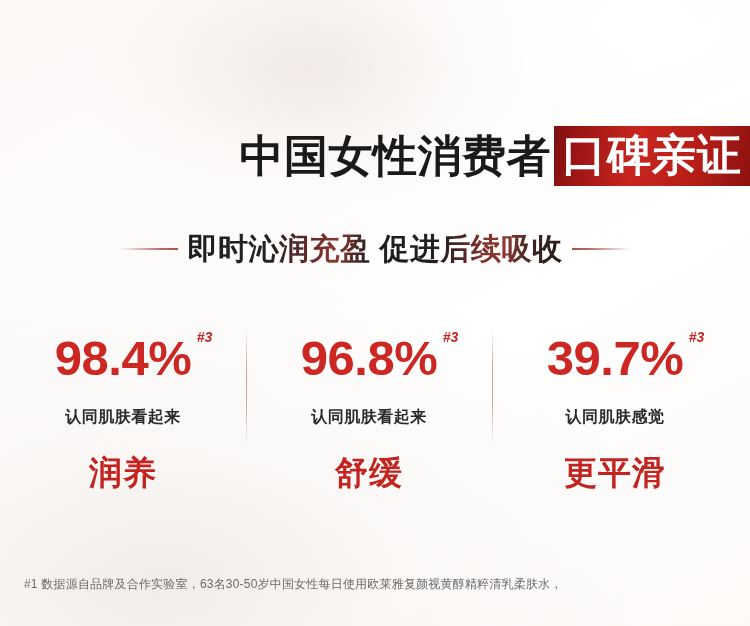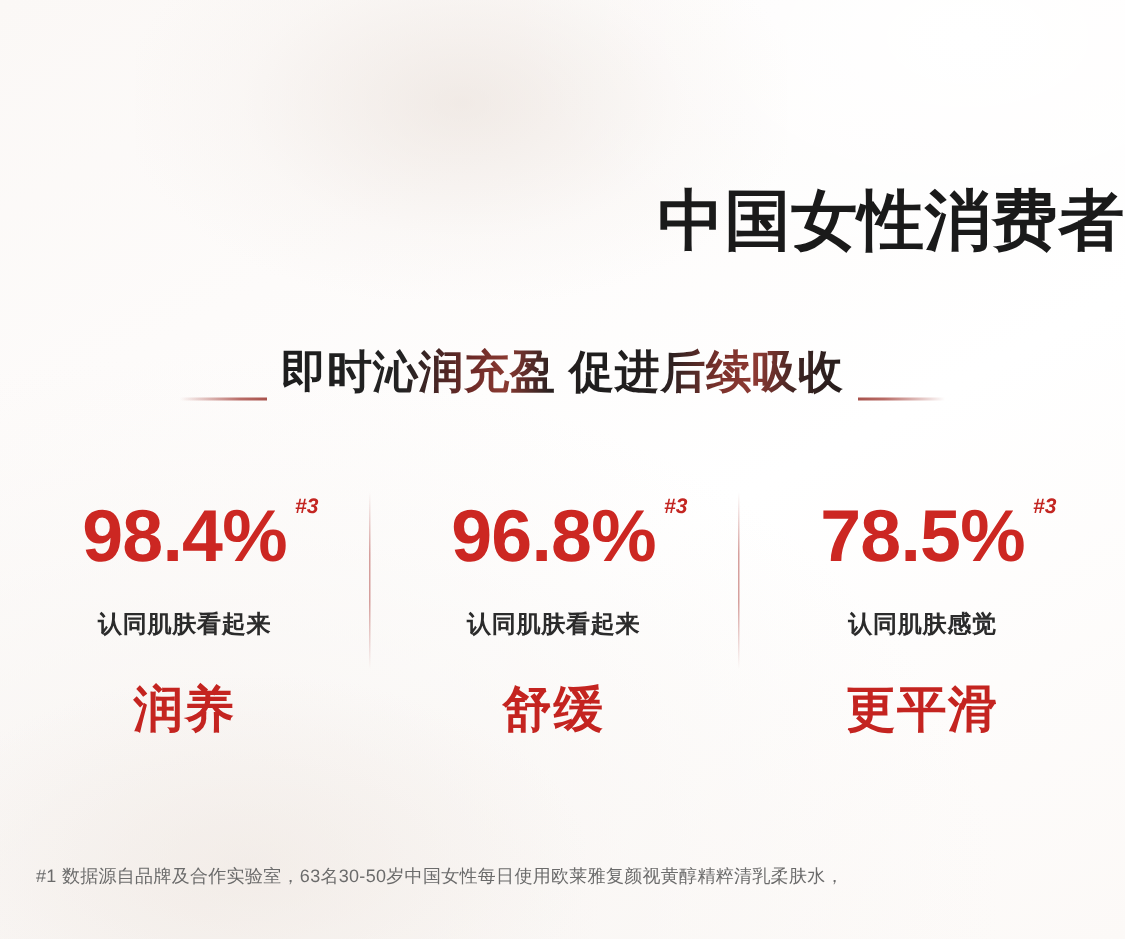--- a/index.html
+++ b/index.html
@@ -81,21 +81,21 @@
   }
 
   
   .subtitle-row {
     position: absolute;
     left: 0;
     top: 232px;
     width: 750px;
     display: flex;
     justify-content: center;
-    align-items: flex-end;
+    align-items: center;
     gap: 10px;
   }
   .rule {
     width: 58px;
     height: 2px;
     flex: none;
   }
   .rule-left  { background: linear-gradient(to right, rgba(190,110,105,0) 0%, #b86b66 70%, #a8524c 100%); }
   .rule-right { background: linear-gradient(to left,  rgba(190,110,105,0) 0%, #b86b66 70%, #a8524c 100%); }
 
@@ -201,20 +201,21 @@
   }
   .footnote-line2 { padding-left: 18px; }
 </style>
 </head>
 <body>
 
 <div id="poster">
 
   <div class="headline-row layer">
     <span class="headline-plain">中国女性消费者</span>
+    <span class="headline-badge">口碑亲证</span>
   </div>
 
   <div class="subtitle-row layer">
     <span class="rule rule-left"></span>
     <span class="subtitle">即时沁润充盈 促进后续吸收</span>
     <span class="rule rule-right"></span>
   </div>
 
   <div class="stats layer">
 
@@ -231,21 +232,21 @@
       <div class="pct-wrap">
         <span class="pct">96.8%</span>
         <span class="pct-sup">#3</span>
       </div>
       <div class="stat-sub">认同肌肤看起来</div>
       <div class="stat-kw">舒缓</div>
     </div>
 
     <div class="stat-col">
       <div class="pct-wrap">
-        <span class="pct">78.5%</span>
+        <span class="pct">39.7%</span>
         <span class="pct-sup">#3</span>
       </div>
       <div class="stat-sub">认同肌肤感觉</div>
       <div class="stat-kw">更平滑</div>
     </div>
 
   </div>
 
   <div class="footnote layer">
     <div class="footnote-line1">#1 数据源自品牌及合作实验室，63名30-50岁中国女性每日使用欧莱雅复颜视黄醇精粹清乳柔肤水，</div>

